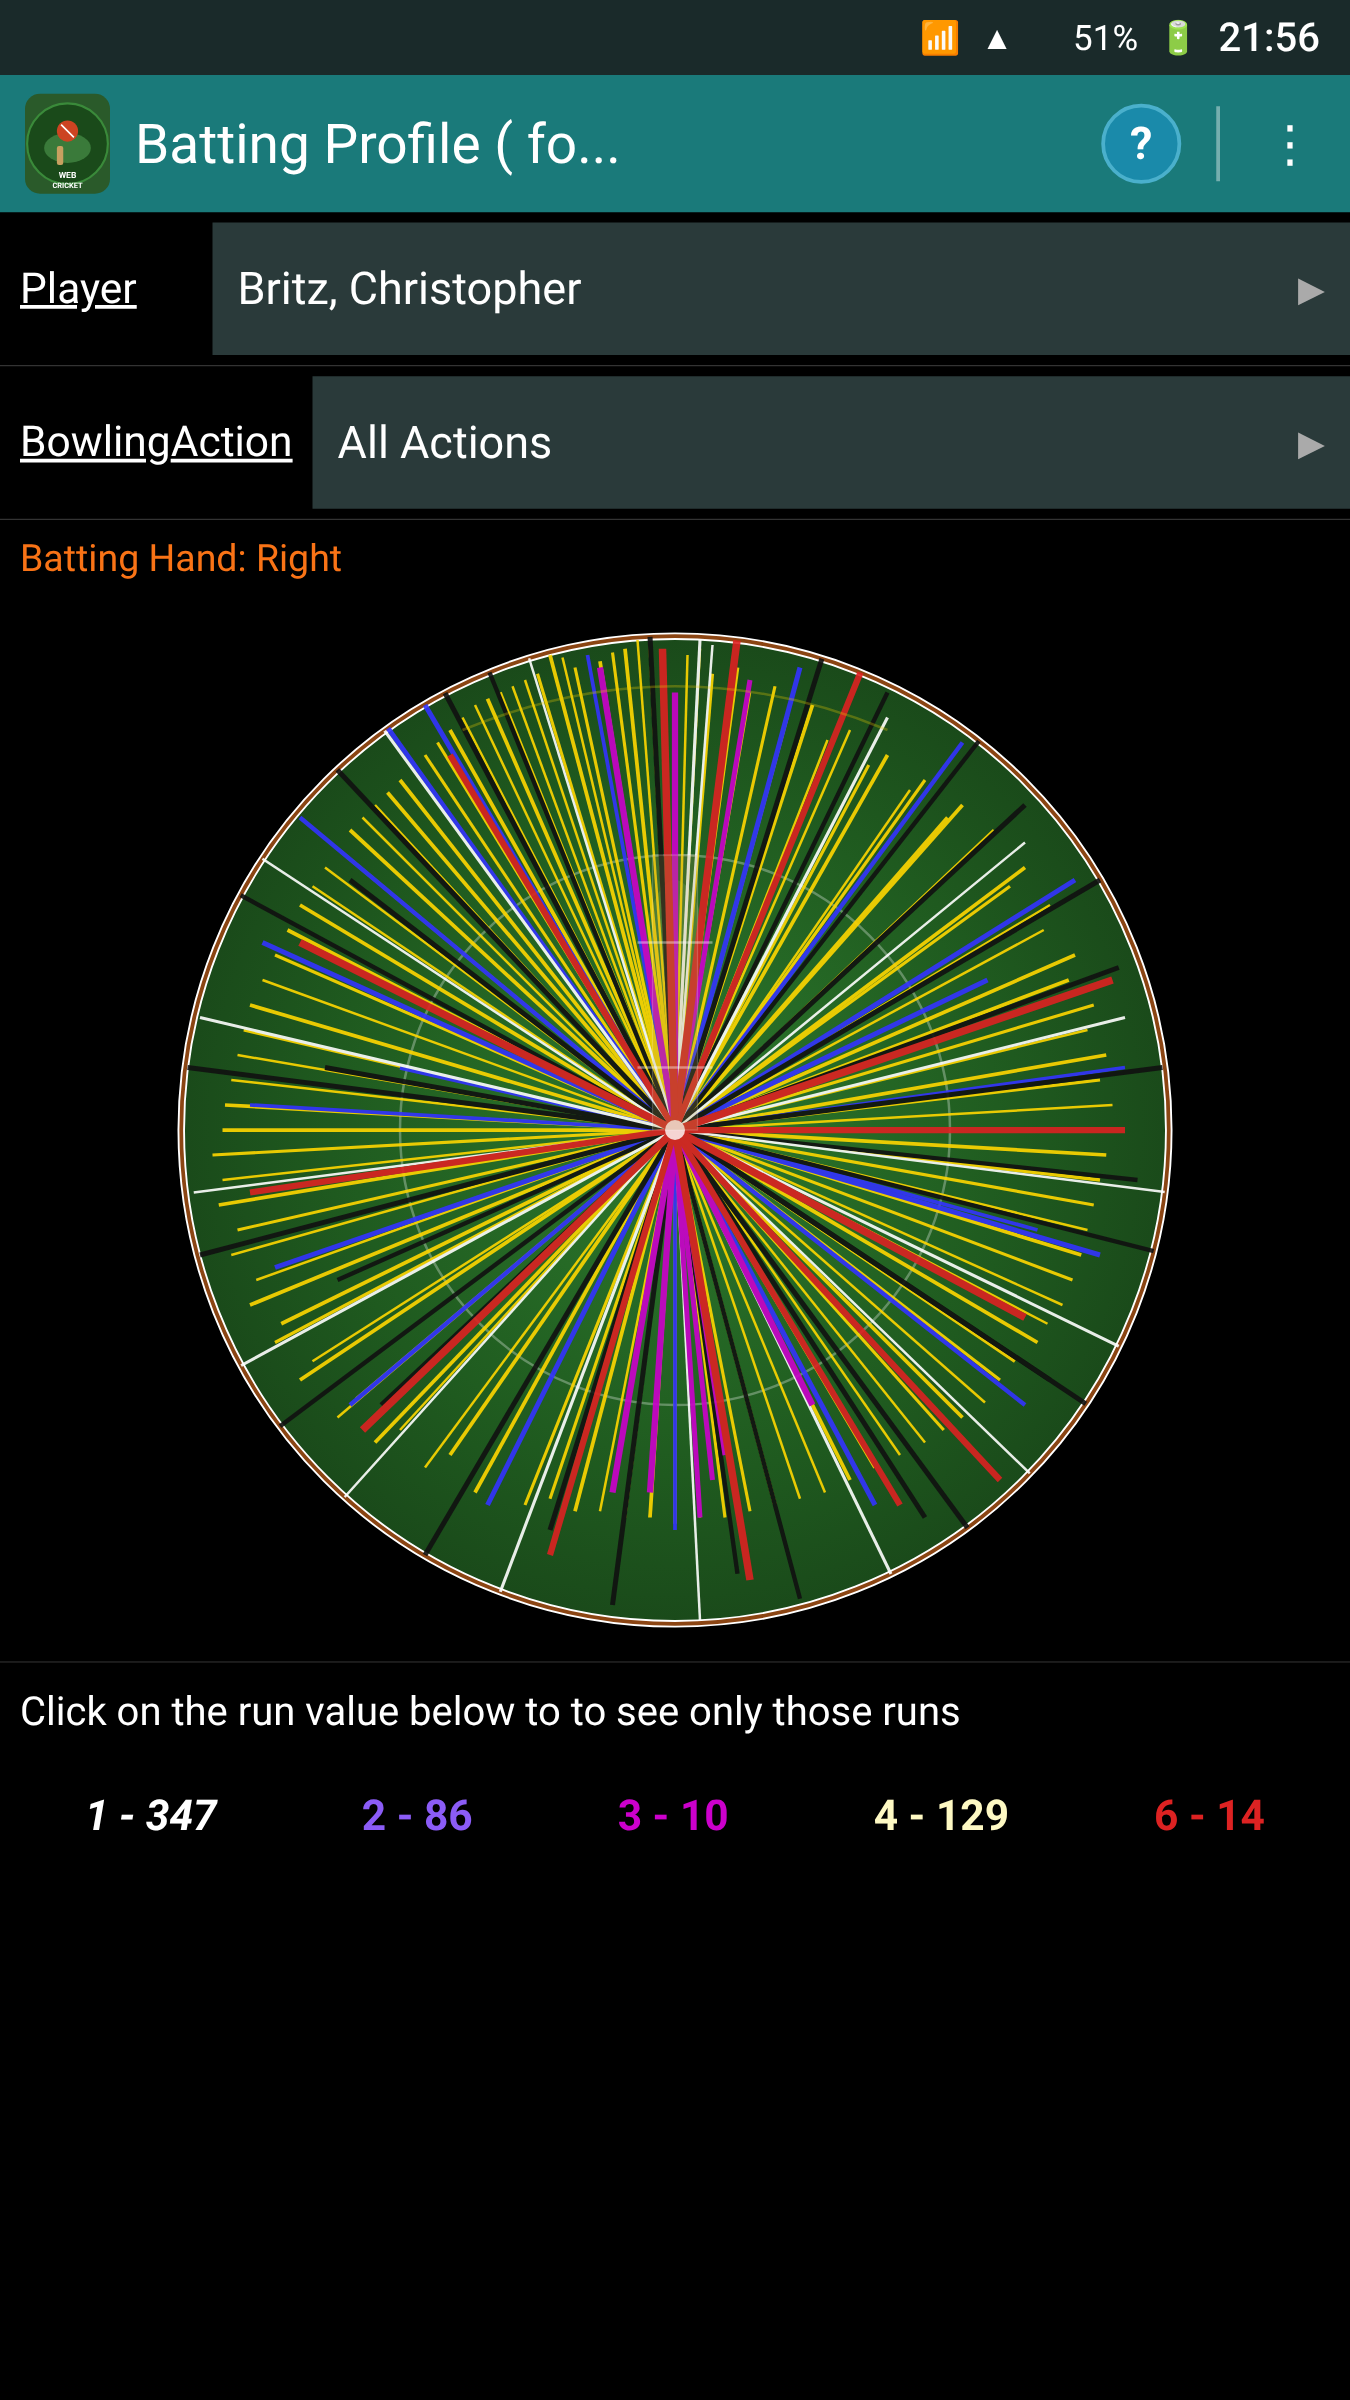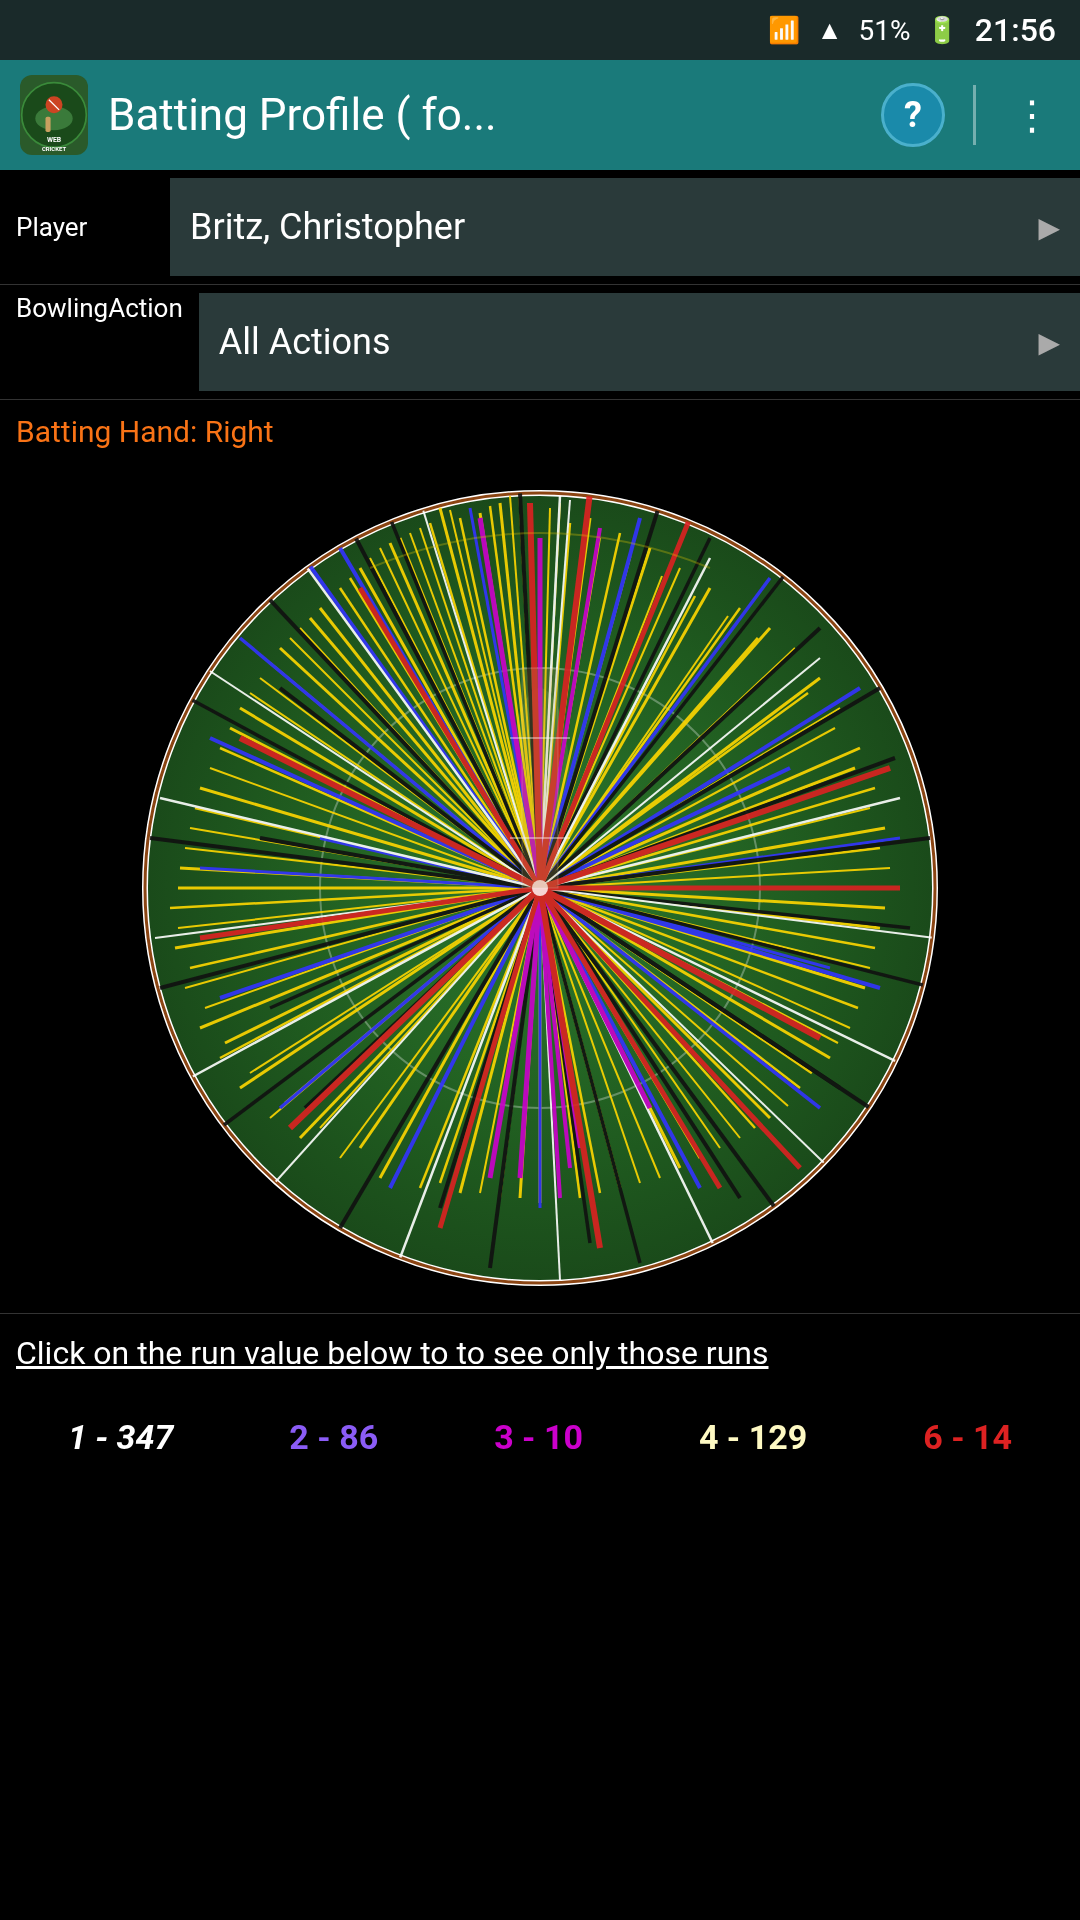--- a/index.html
+++ b/index.html
@@ -24,20 +24,21 @@
       gap: 16px;
     }
     .status-icon {
       color: #fff;
       font-size: 26px;
     }
     #battery-text {
       color: #fff;
       font-size: 28px;
       font-weight: 400;
+      margin-left: 32px;
     }
     #clock {
       color: #fff;
       font-size: 32px;
       font-weight: 500;
     }
 
     
     #app-bar {
       width: 1080px;
@@ -103,25 +104,26 @@
     }
 
     .form-row {
       display: flex;
       align-items: stretch;
       border-bottom: 1px solid #333;
     }
 
     .form-label {
       color: #fff;
-      font-size: 26px;
-      padding: 8px 16px;
+      font-size: 34px;
+      padding: 41px 16px;
       min-width: 170px;
       display: flex;
       align-items: center;
+      text-decoration: underline;
     }
 
     .form-select {
       flex: 1;
       background: #2a3a3a;
       color: #fff;
       font-size: 36px;
       padding: 28px 20px;
       border: none;
       outline: none;
@@ -166,21 +168,20 @@
     }
 
     
     #footer-instruction {
       background: #000;
       color: #fff;
       font-size: 32px;
       padding: 20px 16px;
       text-align: left;
       border-top: 1px solid #333;
-      text-decoration: underline;
     }
 
     #run-legend {
       background: #000;
       display: flex;
       align-items: center;
       justify-content: space-around;
       padding: 20px 10px;
       height: 90px;
     }

